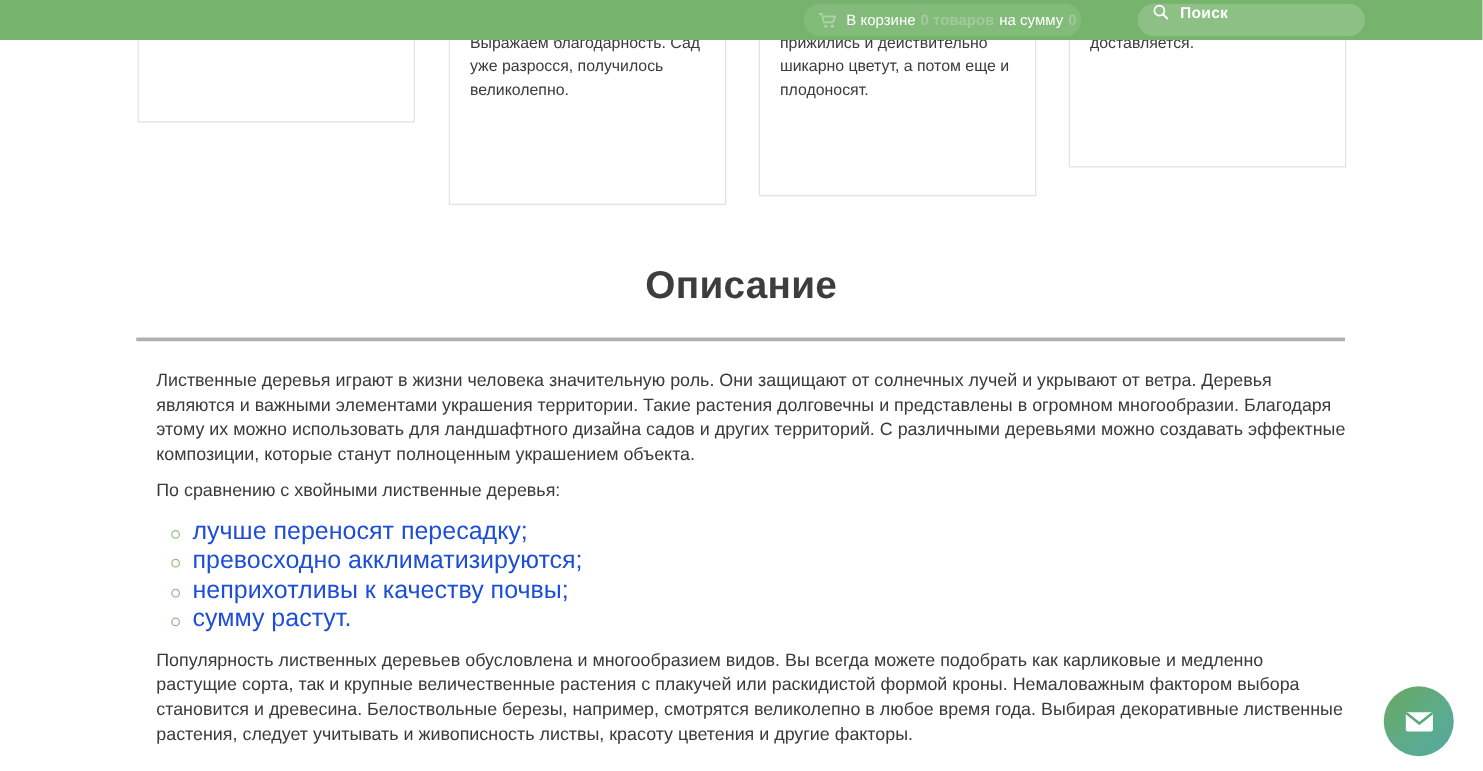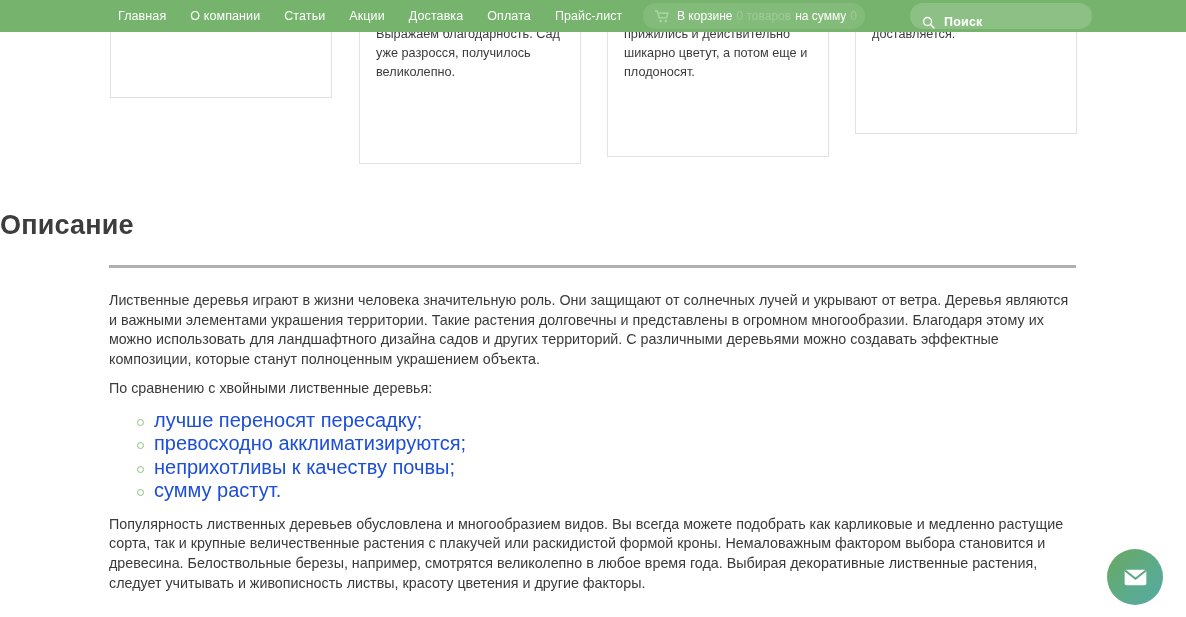--- a/index.html
+++ b/index.html
@@ -65,32 +65,32 @@
     display: block;
   }
   .cart-text {
     font-size: 12px;
     color: #ffffff;
     white-space: nowrap;
     display: flex;
     gap: 4px;
     align-items: baseline;
   }
-  .cart-muted { color: #a0cb99; }
+  .cart-muted { color: #a0cb99; font-weight: bold; }
 
   .search-box {
     position: absolute;
     left: 910px;
     top: 3px;
     width: 182px;
     height: 26px;
     border-radius: 13px;
     background: #8cc084;
     display: flex;
-    align-items: flex-end;
+    align-items: flex-start;
     padding: 0 12px;
     gap: 9px;
     cursor: text;
   }
   .search-icon { width: 13px; height: 13px; flex: none; display: block; }
   .search-placeholder {
     font-size: 12.5px;
     color: #ffffff;
     font-weight: bold;
     letter-spacing: .2px;
@@ -121,40 +121,40 @@
   .rc4 { left: 855px;  top: -52px;  width: 222px; height: 186px; }
 
   
   .content {
     position: absolute;
     top: 175px;
     left: 0;
     width: 1186px;
   }
   .section-title {
-    text-align: left;
-    font-size: 27px;
+    text-align: center;
+    font-size: 31px;
     font-weight: bold;
     color: #3d3d3d;
     margin: 0;
     padding-top: 35px;
     letter-spacing: .2px;
   }
   .divider {
     height: 3px;
     background: #b0b0b0;
     margin: 24px 110px 0 109px;
   }
   .body-copy {
     margin: 0 auto;
     padding-top: 23px;
     width: 968px;
   }
   .body-copy p {
-    margin: 0 0 9px 0;
+    margin: 0 0 9px 16px;
     font-size: 14.3px;
     line-height: 19.7px;
     color: #3a3a3a;
   }
   .body-copy p.tight { margin-bottom: 10px; }
   .bullets {
     list-style: none;
     margin: 2px 0 12px 0;
     padding: 0 0 0 28px;
   }
@@ -207,29 +207,20 @@
   </div>
   <div class="review-card rc3">
     <p>обожаю ее аромат, когда цветет. Подходящую нашла в питомнике, купили сразу 10 кустов. Саженцы быстро прижились и действительно шикарно цветут, а потом еще и плодоносят.</p>
   </div>
   <div class="review-card rc4">
     <p>только в этом питомнике. Никогда не было проблем с приживаемостью, всё всегда в идеальном состоянии доставляется.</p>
   </div>
 </div>
 
 <div class="header">
-  <nav class="nav">
-    <a class="nav-item" href="#">Главная</a>
-    <a class="nav-item" href="#">О компании</a>
-    <a class="nav-item" href="#">Статьи</a>
-    <a class="nav-item" href="#">Акции</a>
-    <a class="nav-item" href="#">Доставка</a>
-    <a class="nav-item" href="#">Оплата</a>
-    <a class="nav-item" href="#">Прайс-лист</a>
-  </nav>
 
   <div class="cart-pill">
     <span>
       <svg class="cart-icon" viewBox="0 0 20 18" fill="none">
         <path d="M0 1.5h3l2.2 9.2h10.2l2.3-6.4H6" stroke="#a9d3a2" stroke-width="2.2" stroke-linecap="round" stroke-linejoin="round"></path>
         <circle cx="7.4" cy="15.3" r="1.9" fill="#a9d3a2"></circle>
         <circle cx="14.6" cy="15.3" r="1.9" fill="#a9d3a2"></circle>
       </svg>
     </span>
     <span class="cart-text">

